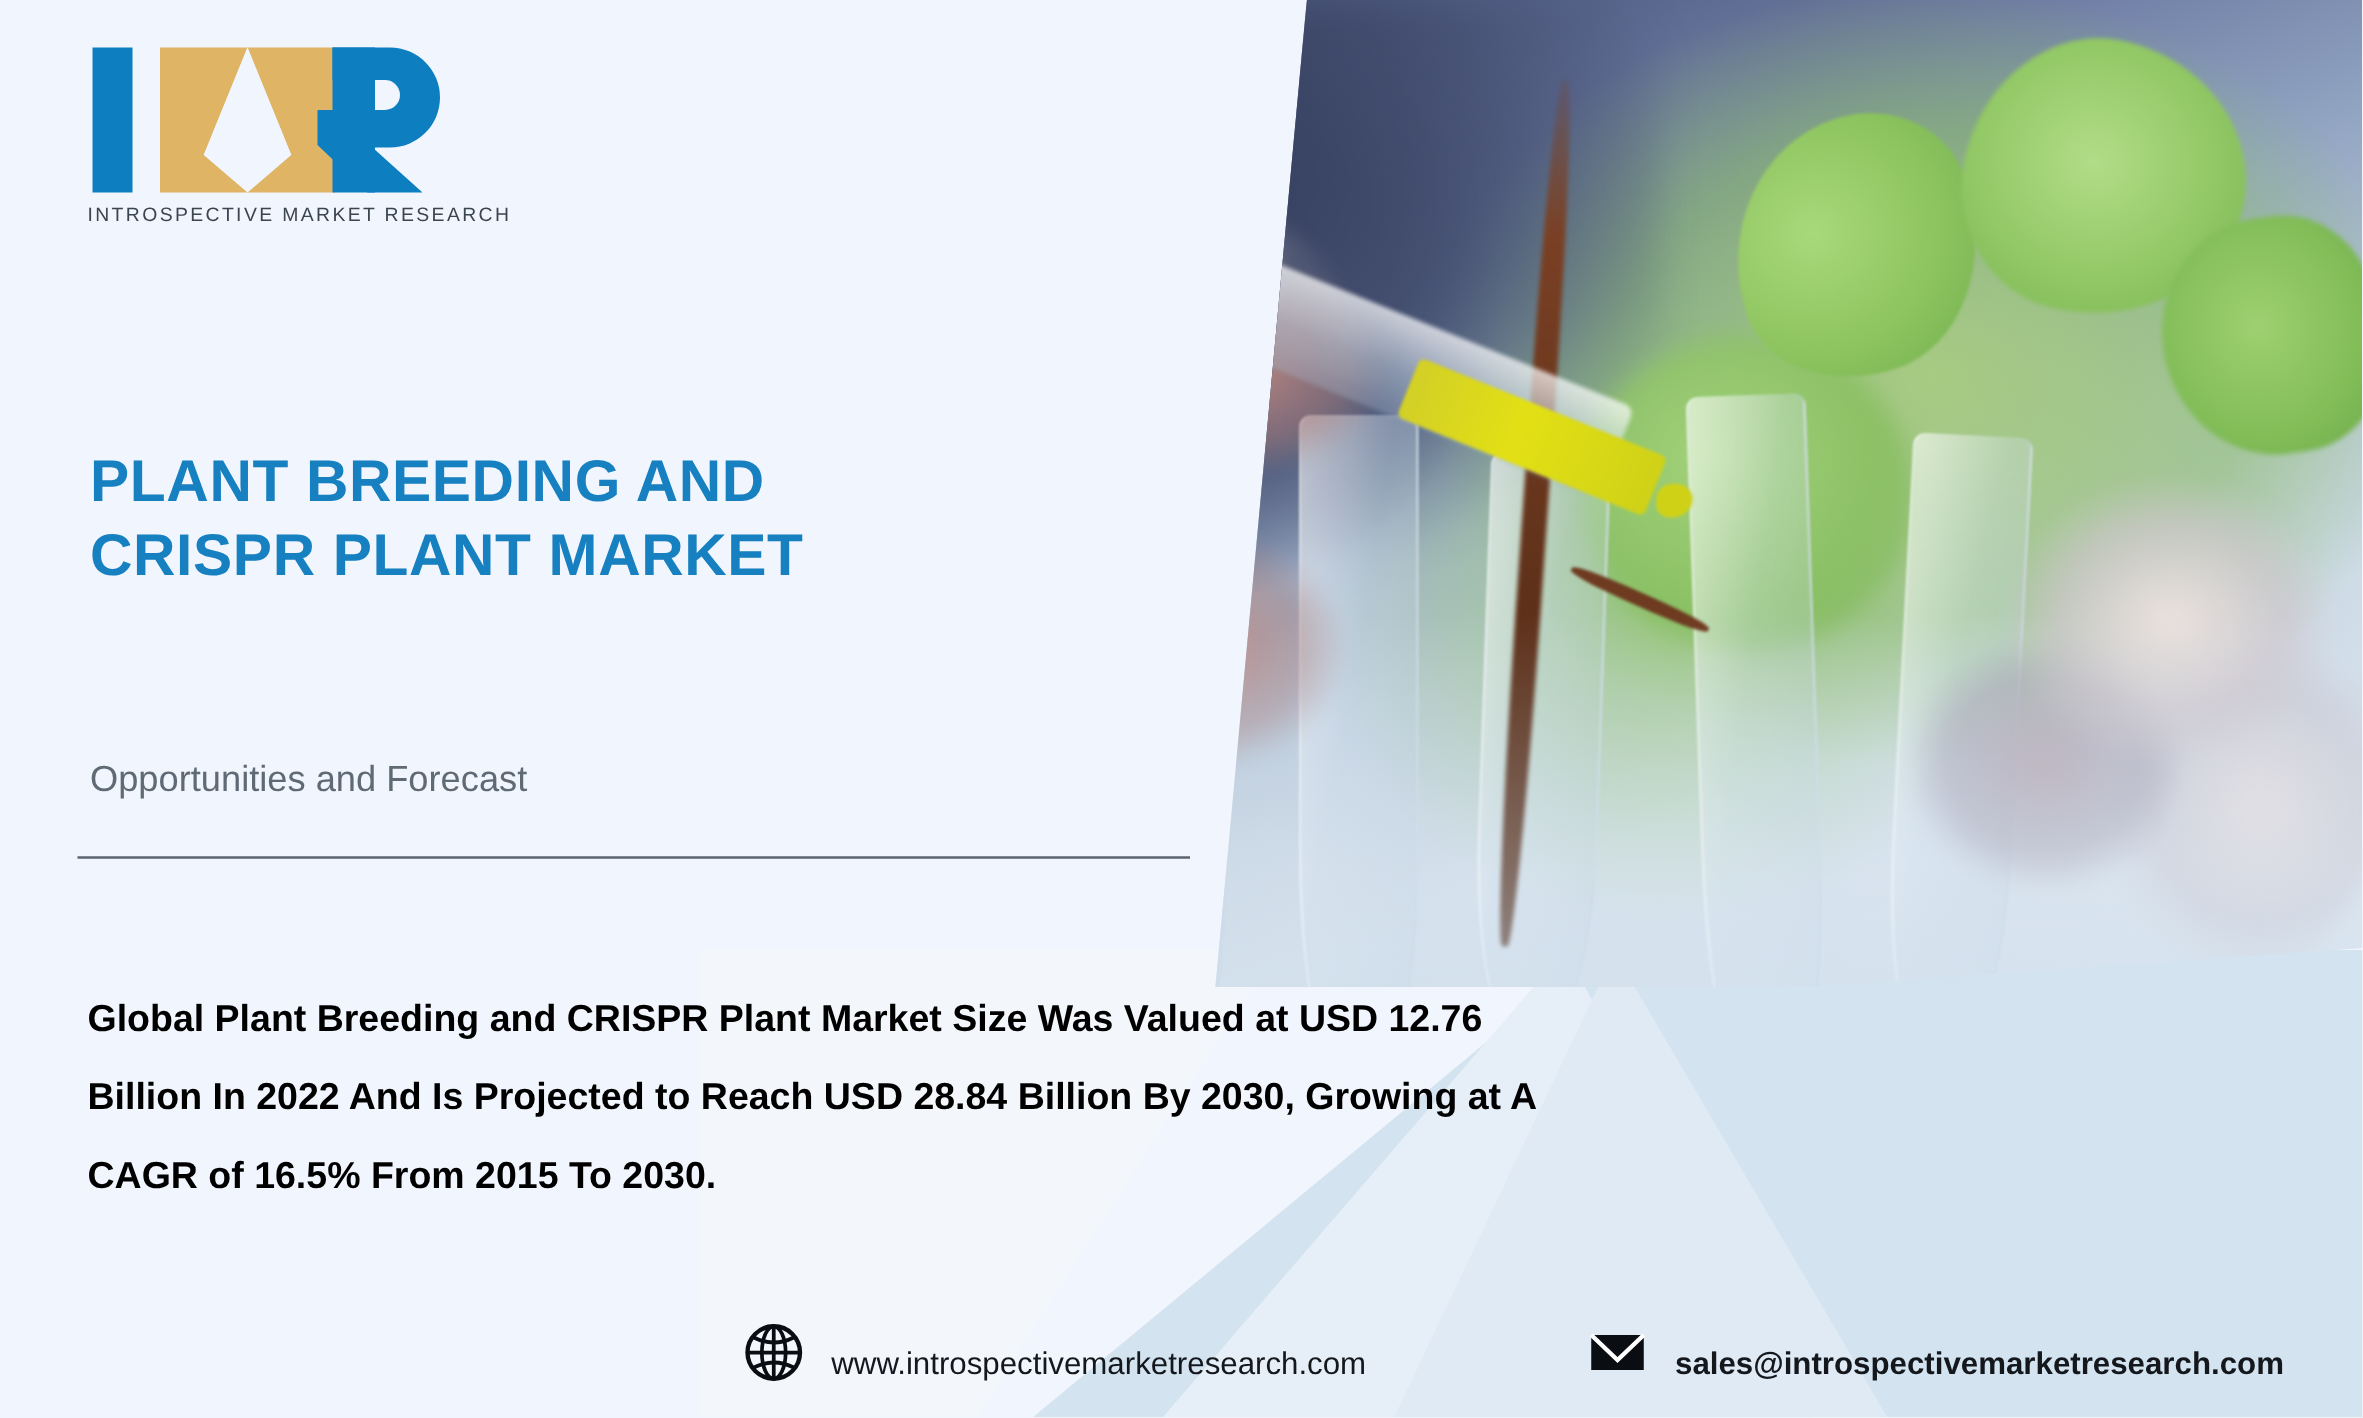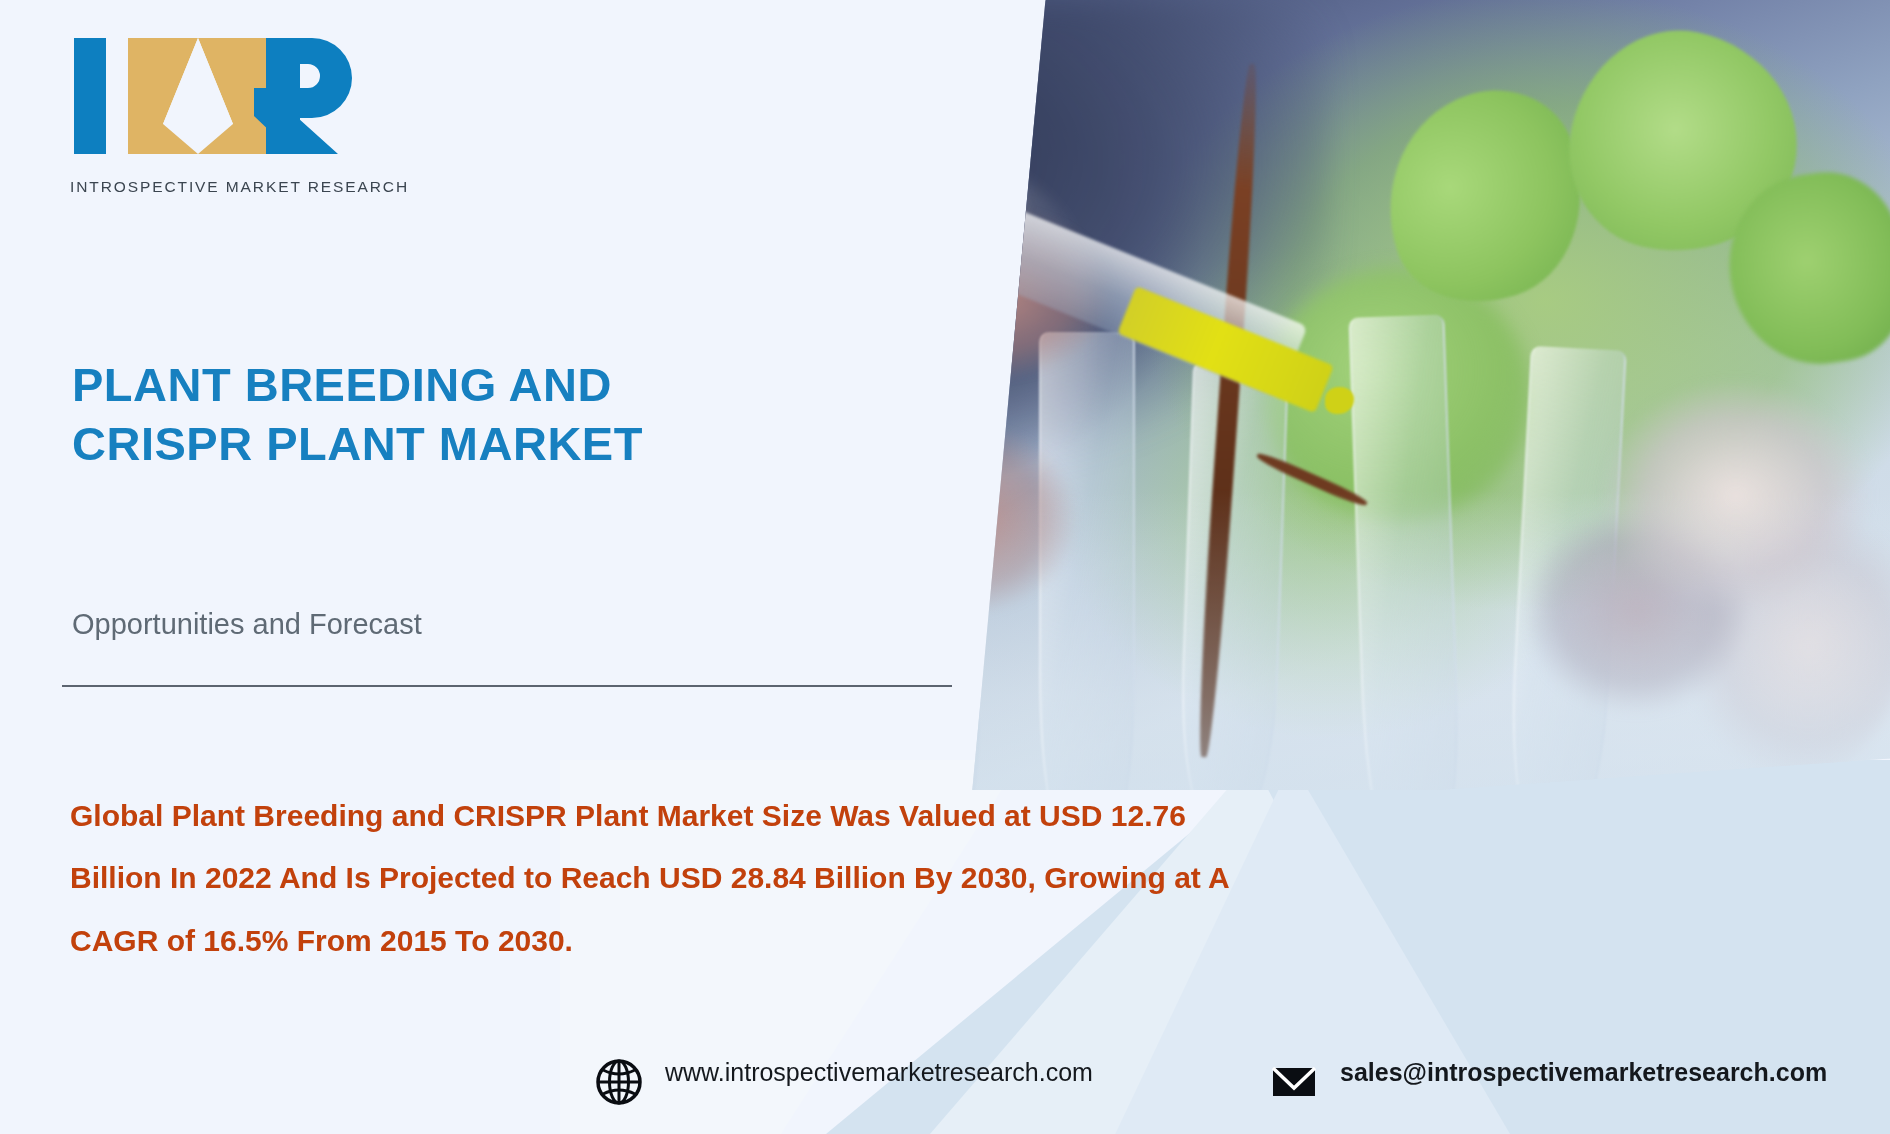--- a/index.html
+++ b/index.html
@@ -191,21 +191,21 @@
   }
 
   
   #content { position:absolute; inset:0; z-index:3; }
 
   
   #logo-block { position:absolute; left:70px; top:30px; width:300px; }
   .logo-letters { display:flex; align-items:flex-end; height:130px; }
   .logo-svg { display:block; }
   .logo-tagline {
-    margin-top:18px;
+    margin-top:4px;
     font-size:15.5px;
     letter-spacing:1.9px;
     color:#3b4550;
     font-family:"Liberation Sans", sans-serif;
     white-space:nowrap;
   }
 
   
   #title {
     position:absolute; left:72px; top:355px; width:860px;
@@ -227,28 +227,28 @@
     width:890px; height:2px;
     background:#5c6470;
   }
 
   
   #body-text {
     position:absolute; left:70px; top:785px; width:1560px;
     font-size:30px;
     font-weight:bold;
     line-height:2.08;
-    color:#c2410c;
+    color:#000000;
     font-family:"Liberation Sans", sans-serif;
   }
   #body-text span { display:block; }
 
   
   #footer { position:absolute; left:0; top:1058px; width:1890px; height:76px; }
-  .foot-item { position:absolute; display:flex; align-items:flex-start; gap:22px; }
+  .foot-item { position:absolute; display:flex; align-items:flex-end; gap:22px; }
   #foot-web  { left:595px; }
   #foot-mail { left:1270px;font-weight:bold; }
   .foot-text {
     font-size:25px;
     color:#14181d;
     font-family:"Liberation Sans", sans-serif;
     white-space:nowrap;
   }
   .foot-icon { width:48px; height:48px; flex:0 0 48px; }
 </style>

